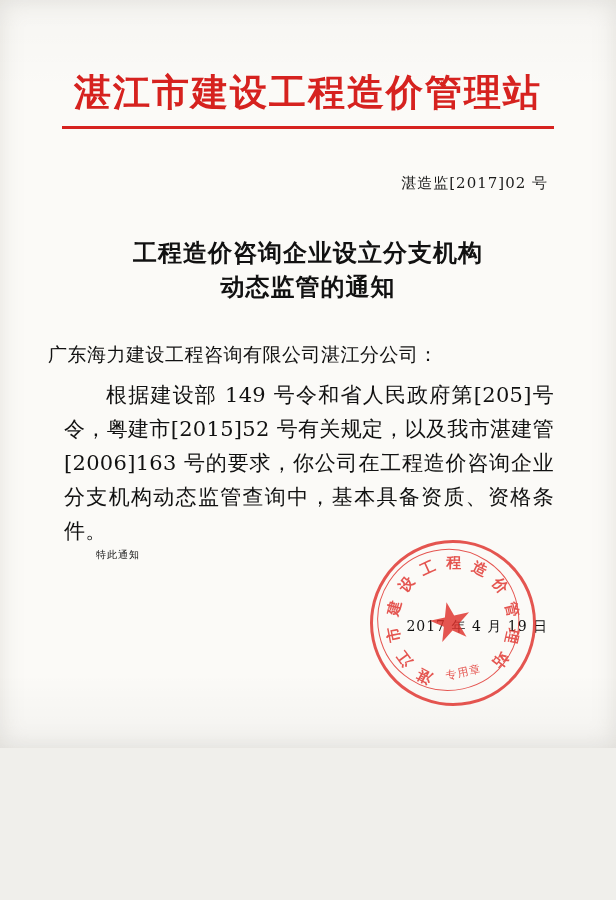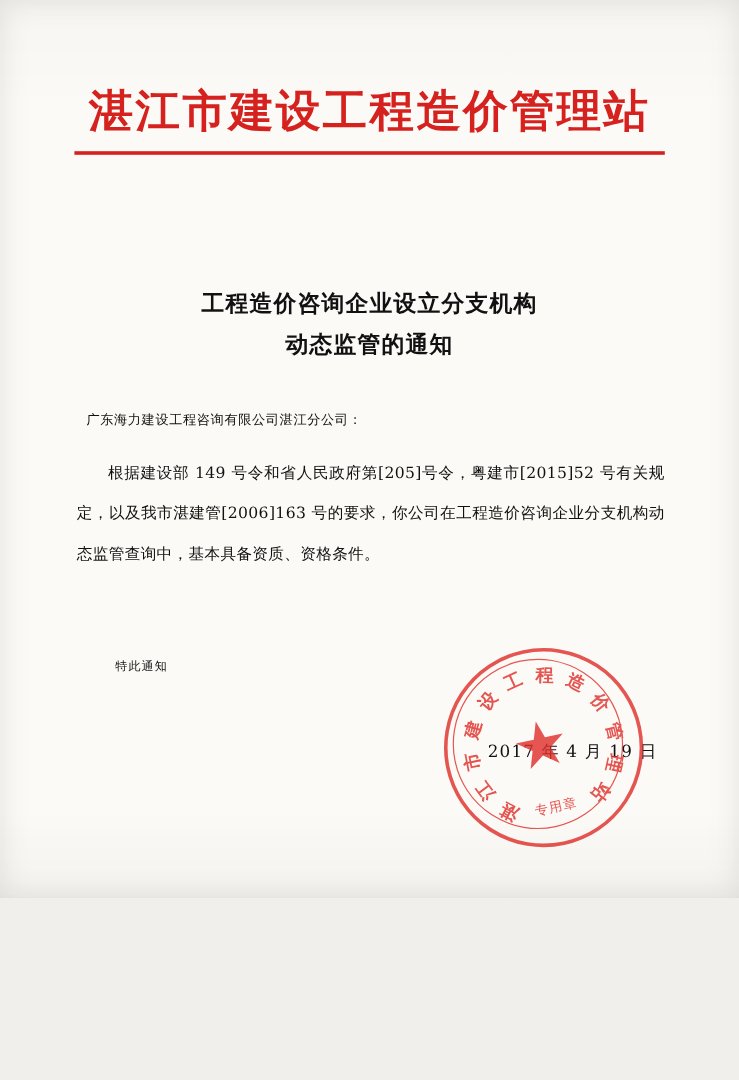--- a/index.html
+++ b/index.html
@@ -63,43 +63,43 @@
     color: #1b1b1b;
     letter-spacing: 1px;
   }
 
   .title {
     position: absolute;
     top: 236px;
     left: 0;
     width: 616px;
     text-align: center;
+    font-size: 24px;
+    font-weight: bold;
+    color: #111;
+    line-height: 34px;
+    letter-spacing: 1px;
+  }
+  .title .line2 { display: block; }
+
+  .addressee {
+    position: absolute;
+    top: 342px;
+    left: 48px;
     font-size: 19px;
-    font-weight: bold;
-    color: #111;
-    line-height: 34px;
-    letter-spacing: 1px;
-  }
-  .title .line2 { display: block; }
-
-  .addressee {
-    position: absolute;
-    top: 342px;
-    left: 72px;
-    font-size: 11px;
     color: #111;
     letter-spacing: 0.5px;
   }
 
   .body-text {
     position: absolute;
     top: 378px;
     left: 64px;
     width: 490px;
-    font-size: 13px;
+    font-size: 21px;
     color: #111;
     line-height: 34px;
     text-align: justify;
     letter-spacing: 0.3px;
   }
   .body-text p {
     margin: 0;
     text-indent: 2em;
   }
 
@@ -180,20 +180,21 @@
 </style>
 </head>
 <body>
 
 <div class="page">
 
   <div class="letterhead">湛江市建设工程造价管理站</div>
 
   <div class="rule"></div>
 
+  <div class="doc-number">湛造监[2017]02 号</div>
 
   <div class="title">
     <span class="line1">工程造价咨询企业设立分支机构</span>
     <span class="line2">动态监管的通知</span>
   </div>
 
   <div class="addressee">广东海力建设工程咨询有限公司湛江分公司：</div>
 
   <div class="body-text">
     <p>根据建设部 149 号令和省人民政府第[205]号令，粤建市[2015]52 号有关规定，以及我市湛建管[2006]163 号的要求，你公司在工程造价咨询企业分支机构动态监管查询中，基本具备资质、资格条件。</p>

